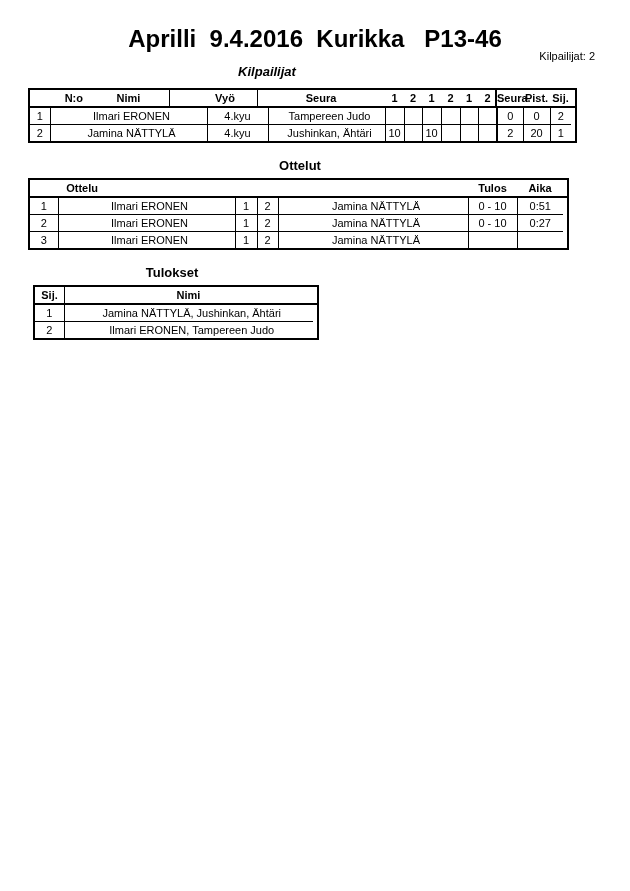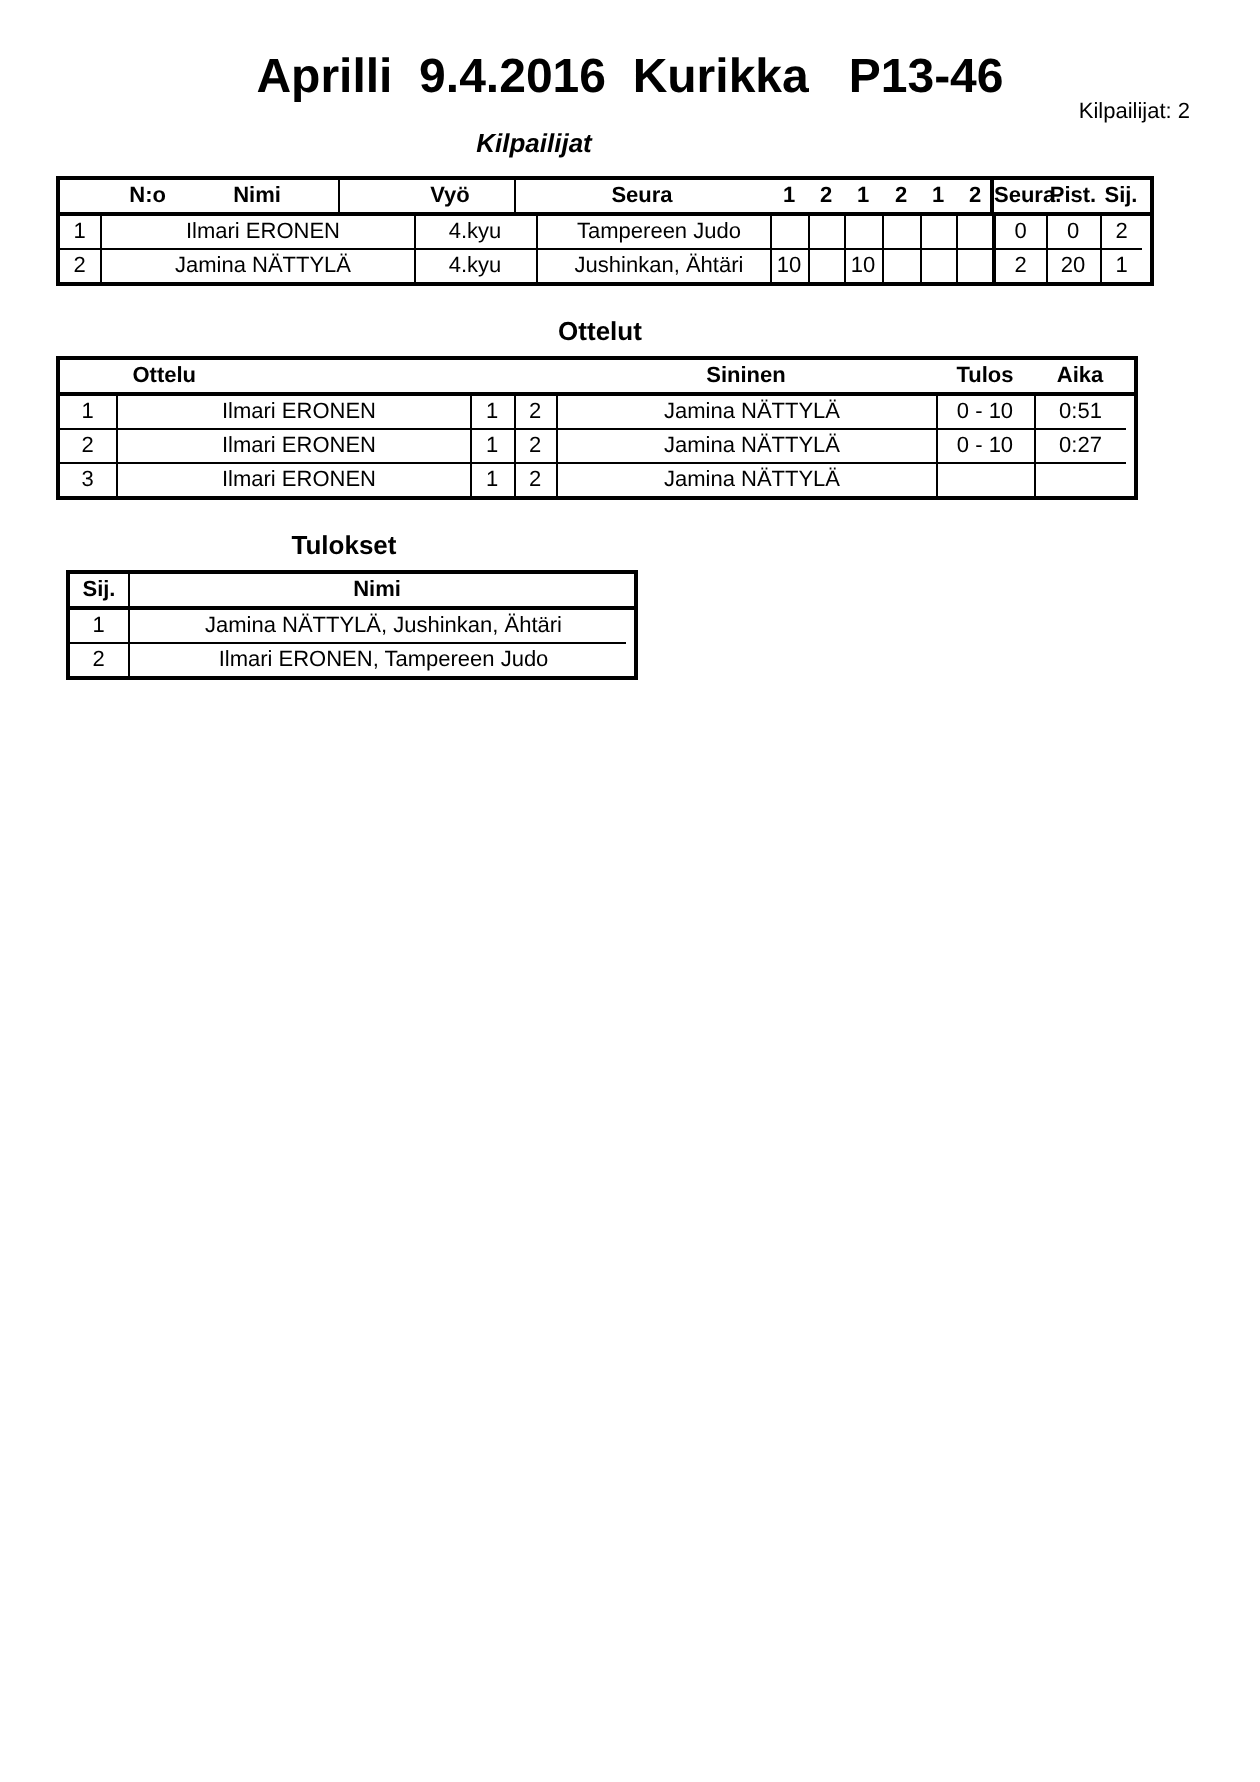--- a/index.html
+++ b/index.html
@@ -108,21 +108,20 @@
     </tr>
   </tbody>
     </table>
 </div>
 
 <div class="sec-title" id="sec-ottelut">Ottelut</div>
 
 <div class="tblbox" id="tbl-ottelut">
   <div class="thead">
     <span class="h hl" style="left:-2px;width:44px">Ottelu</span>
-    <span class="h" style="left:248px;width:190px">Sininen</span>
     <span class="h" style="left:438px;width:49px">Tulos</span>
     <span class="h" style="left:487px;width:46px">Aika</span>
   </div>
   <table class="data" style="width:533px">
     <colgroup>
       <col style="width:28px">
         <col style="width:177px">
         <col style="width:22px">
         <col style="width:21px">
       <col style="width:190px">

